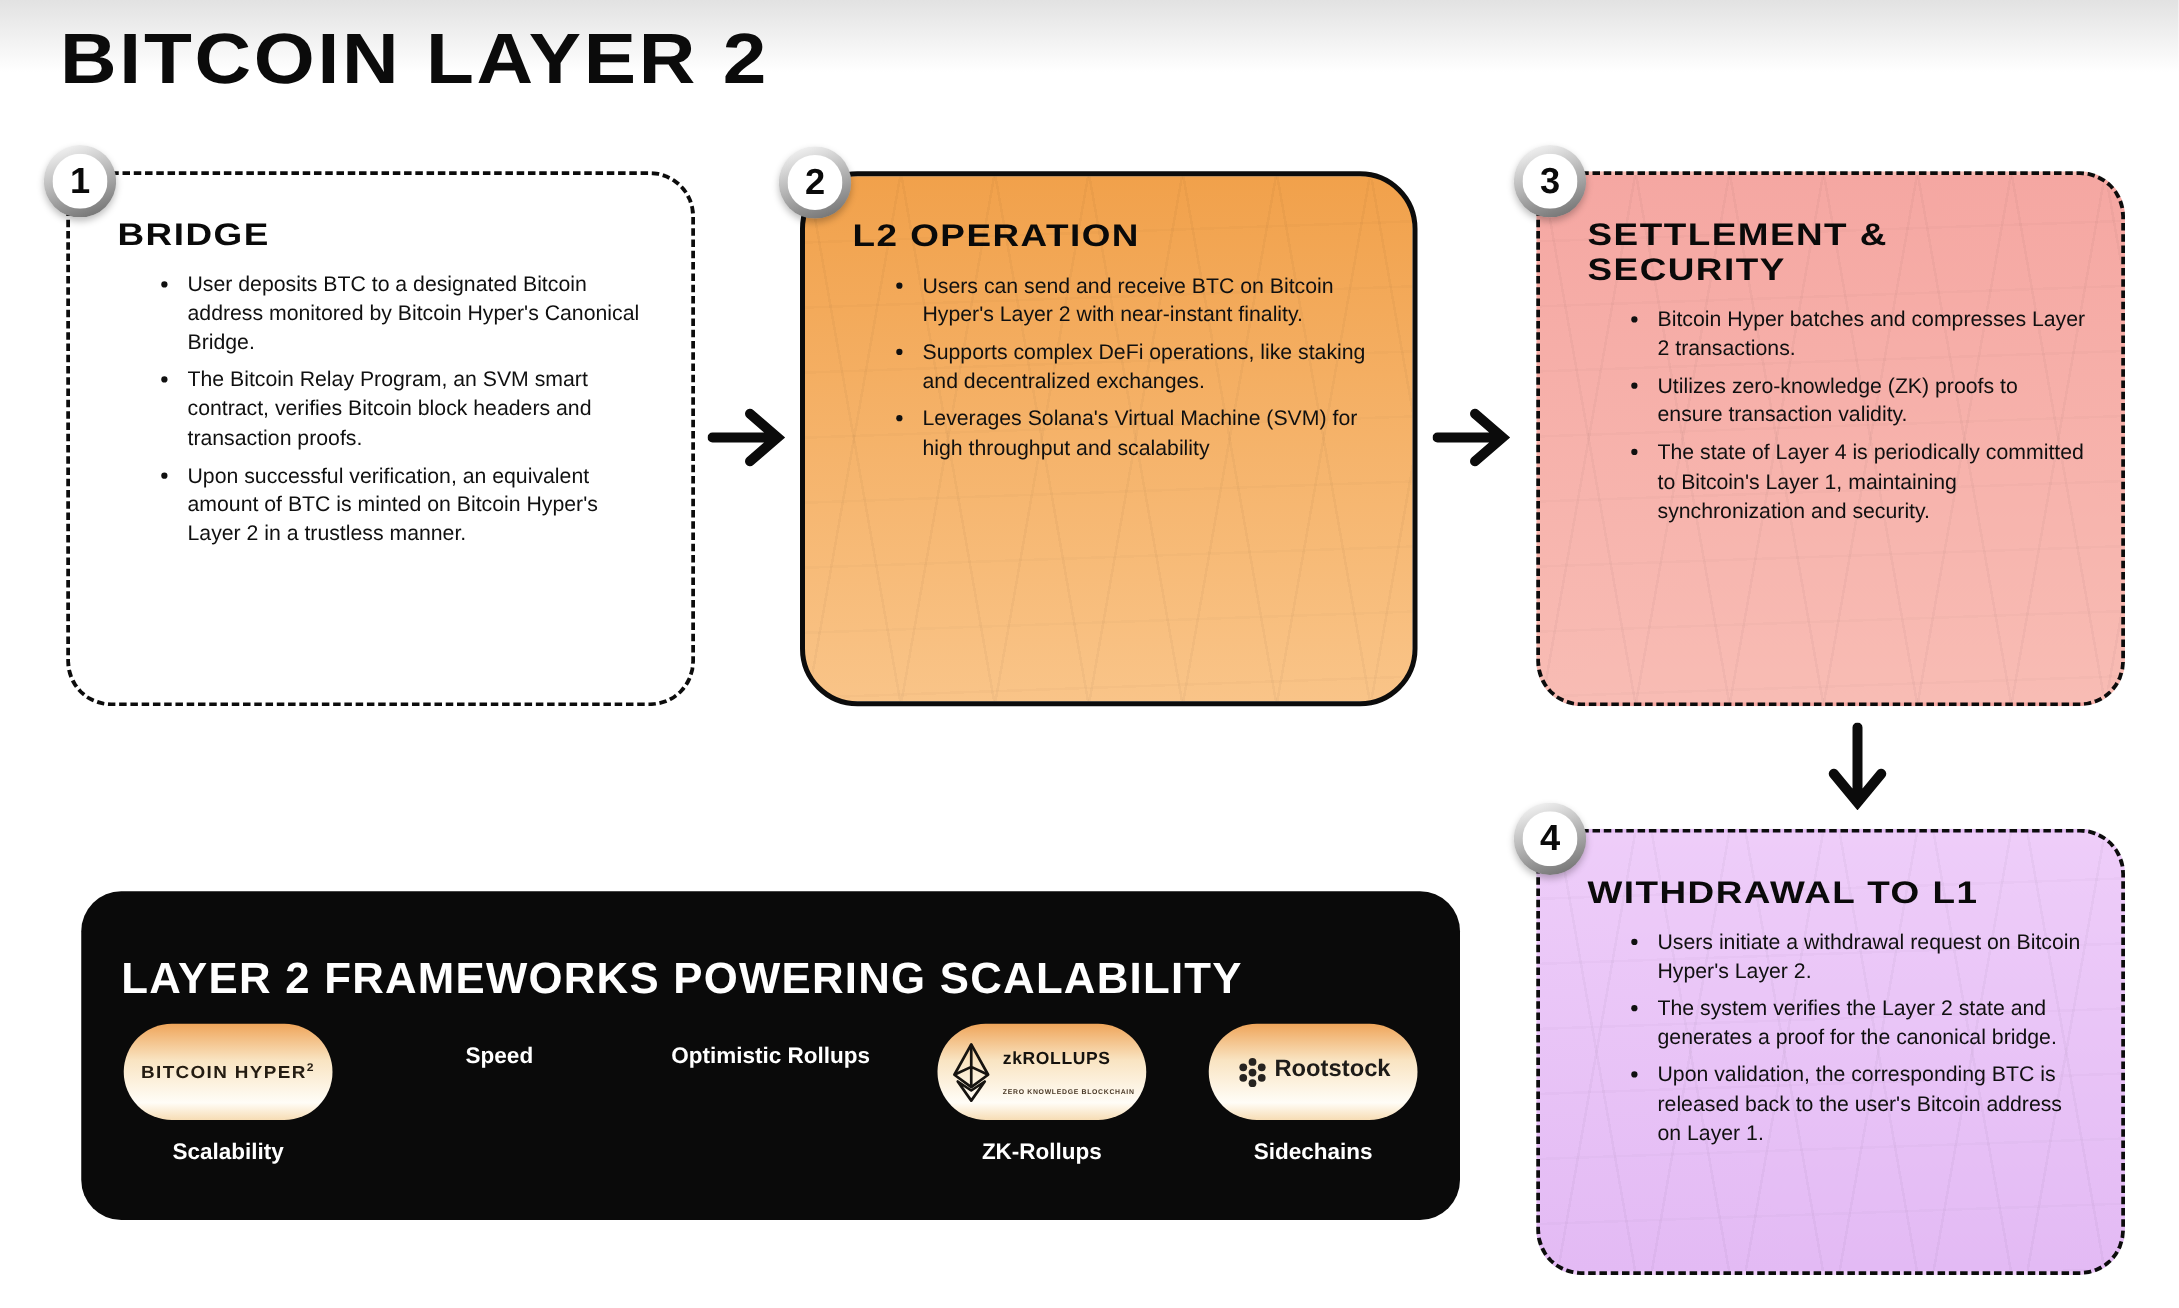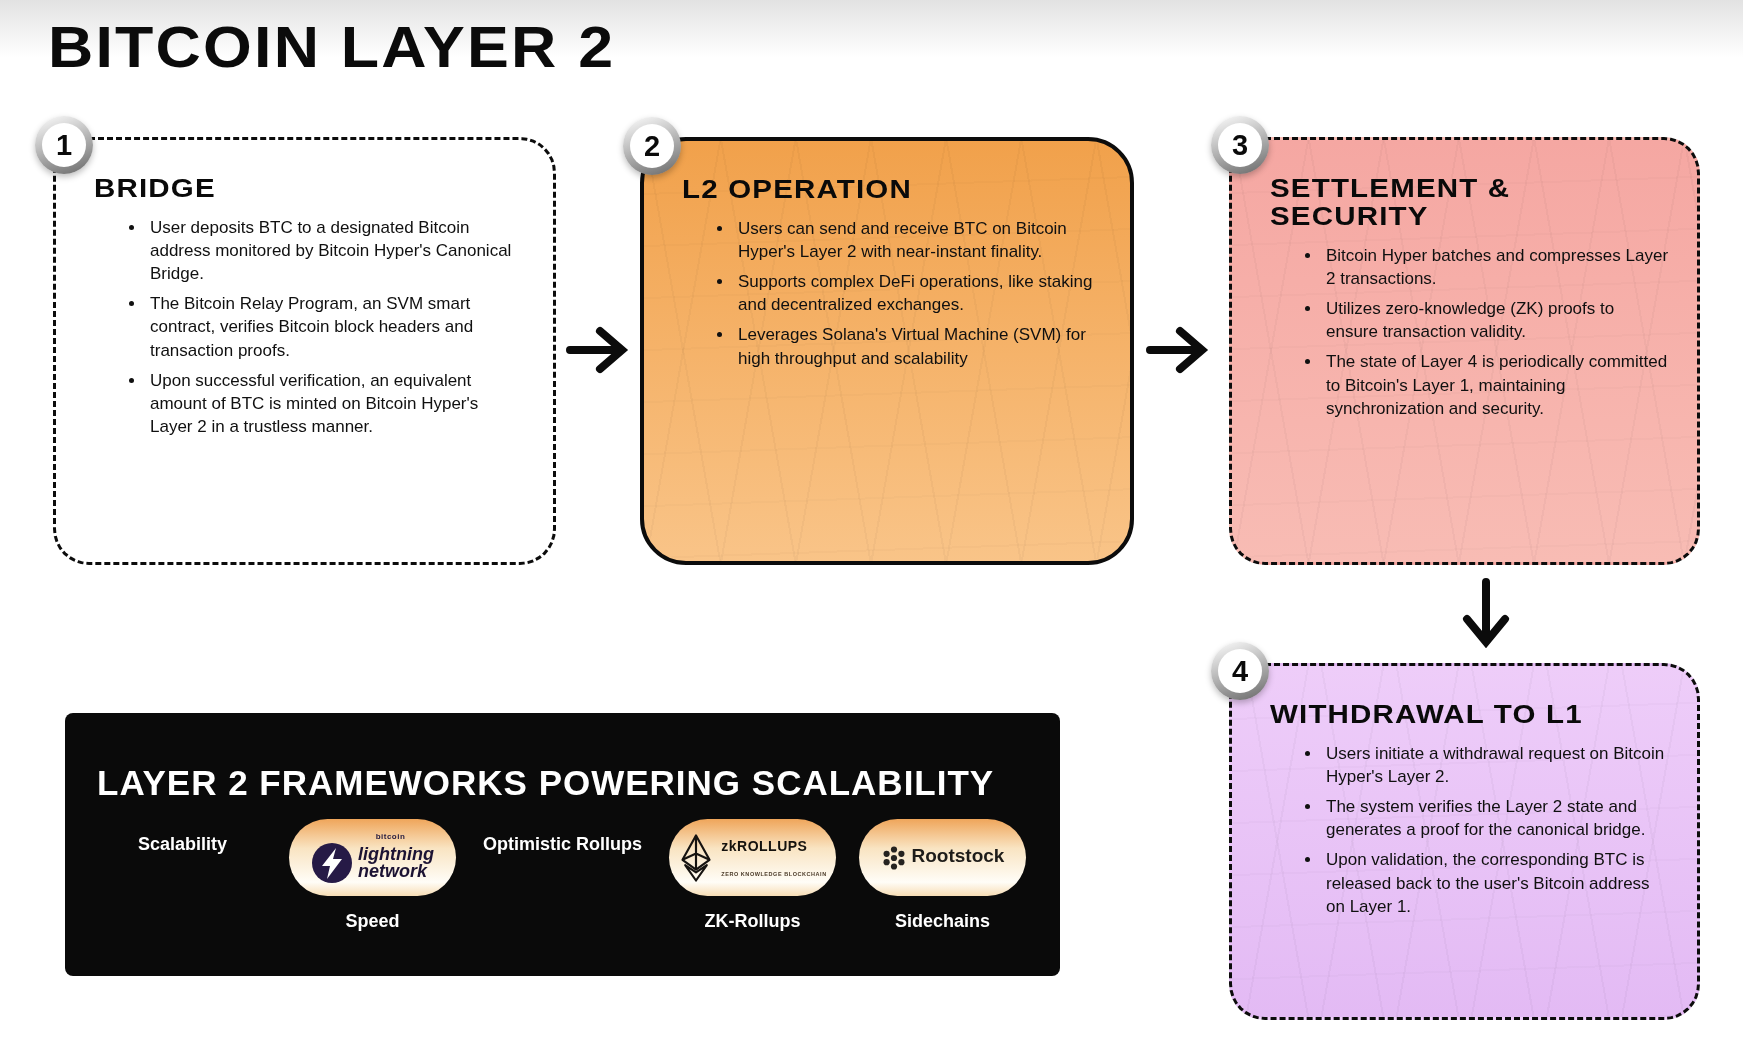--- a/index.html
+++ b/index.html
@@ -58,22 +58,22 @@
     display:flex; align-items:center; justify-content:center; z-index:3;
     font-size:29px; font-weight:800; color:#0a0a0a;
   }
 
   
   .arrow { position:absolute; }
   .arrow path { stroke:var(--ink,#0b0b0b); stroke-width:8; fill:none; stroke-linecap:round; stroke-linejoin:miter; }
 
   
   .panel {
-    position:absolute; left:65px; top:713px; width:995px; height:263px;
-    background:var(--panel-bg,#0a0a0a); border-radius:8px;
+    position:absolute; left:65px; top:713px; width:1103px; height:263px;
+    background:var(--panel-bg,#0a0a0a); border-radius:32px;
   }
   .panel-h {
     margin:0; padding:50px 0 0 32px; color:var(--panel-text,#fff);
     font-size:35px; font-weight:800; letter-spacing:1px; white-space:nowrap;
   }
   .pill-row { display:flex; justify-content:space-between; padding:16px 34px 0; }
   .pill-item { width:167px; display:flex; flex-direction:column; align-items:center; }
   .pill {
     width:167px; height:77px; border-radius:40px;
     background:linear-gradient(180deg, var(--pill-orange,#efa55a) 0%, var(--pill-cream,#f9e4c2) 38%, #fffdf7 82%, #f7ddb5 100%);
@@ -161,39 +161,27 @@
       <li>The system verifies the Layer 2 state and generates a proof for the canonical bridge.</li>
       <li>Upon validation, the corresponding BTC is released back to the user's Bitcoin address on Layer 1.</li>
     </ul>
   </section>
 
   <section class="panel">
     <h2 class="panel-h">LAYER 2 FRAMEWORKS POWERING SCALABILITY</h2>
     <div class="pill-row">
 
       <div class="pill-item">
+        <div class="pill">
+          <span class="bh-logo"><span>BITCOIN HYPER</span><sup>2</sup></span>
+        </div>
         <div class="caption">Scalability</div>
       </div>
 
       <div class="pill-item">
-        <div class="pill">
-          <div class="ln-wrap">
-            <div class="ln-top">bitcoin</div>
-            <div class="ln-row">
-              <svg width="42" height="42" viewBox="0 0 42 42">
-                <circle cx="21" cy="21" r="20" fill="#261a46"></circle>
-                <polygon points="25,6 11,24 19,24 16,37 31,17 22,17" fill="#ffffff"></polygon>
-              </svg>
-              <div class="ln-words">
-                <span>lightning</span>
-                <span>network</span>
-              </div>
-            </div>
-          </div>
-        </div>
         <div class="caption">Speed</div>
       </div>
 
       <div class="pill-item">
         <div class="caption">Optimistic Rollups</div>
       </div>
 
       <div class="pill-item">
         <div class="pill">
           <div class="zk-row">

